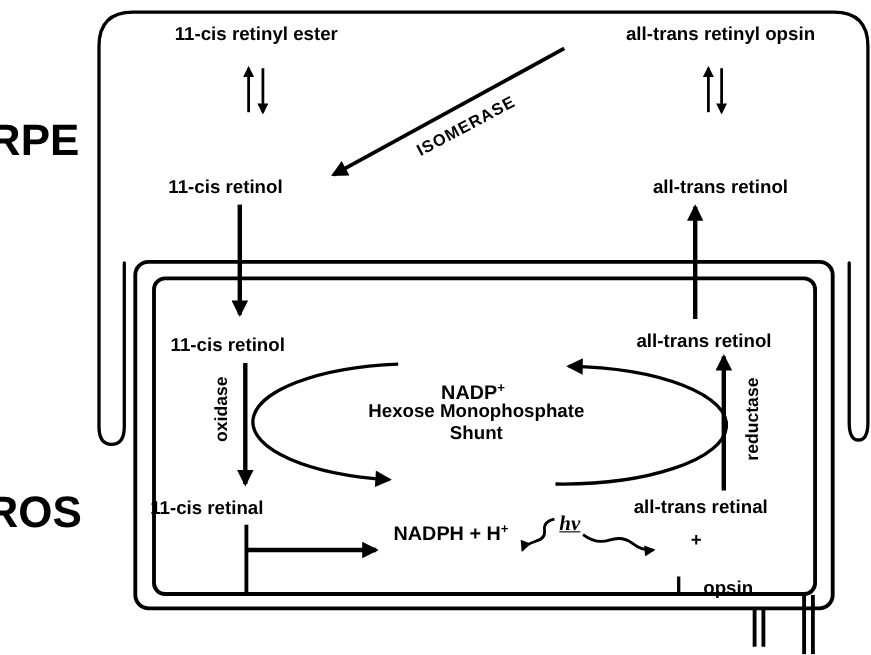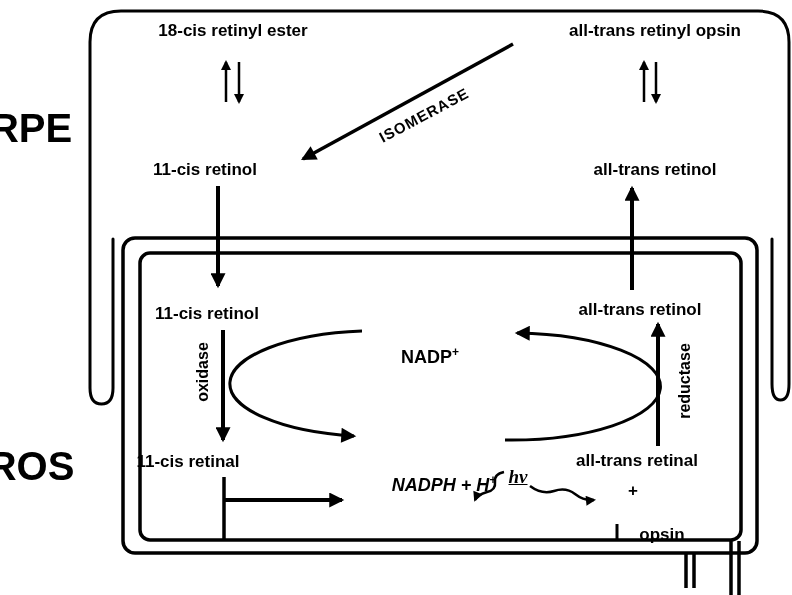--- a/index.html
+++ b/index.html
@@ -82,35 +82,39 @@
 
     <line x1="617" y1="524" x2="617" y2="540" stroke="#000" stroke-width="3"></line>
 
     <path d="M 504 472 q -10 2 -9 10 q 1 8 -8 10 q -10 3 -12 8" fill="none" stroke="#000" stroke-width="2.5" marker-end="url(#ahs)"></path>
     <path d="M 530 486 q 12 9 24 5 q 12 -4 21 3 q 9 7 19 6" fill="none" stroke="#000" stroke-width="2.5" marker-end="url(#ahs)"></path>
   </svg>
 
   <div class="lbl big" style="left:31px;top:128px;">RPE</div>
   <div class="lbl big" style="left:31px;top:466px;text-align:center;">ROS</div>
 
-  <div class="lbl" style="left:233px;top:31px;">18-cis retinyl ester</div>
+  <div class="lbl" style="left:233px;top:31px;">11-cis retinyl ester</div>
   <div class="lbl" style="left:655px;top:31px;">all-trans retinyl opsin</div>
   <div class="lbl isom" style="left:424px;top:115px;">ISOMERASE</div>
   <div class="lbl" style="left:205px;top:170px;">11-cis retinol</div>
   <div class="lbl" style="left:655px;top:170px;">all-trans retinol</div>
 
   <div class="lbl" style="left:207px;top:314px;">11-cis retinol</div>
   <div class="lbl nadp" style="left:430px;top:313px;"><span>NADP</span><sup>+</sup></div>
   <div class="lbl" style="left:640px;top:310px;">all-trans retinol</div>
 
   <div class="lbl rot90" style="left:203px;top:372px;">oxidase</div>
   <div class="lbl rot90" style="left:685px;top:381px;">reductase</div>
 
+  <div class="lbl" style="left:433px;top:384px;">
+    <div>Hexose Monophosphate</div>
+    <div>Shunt</div>
+  </div>
 
-  <div class="lbl nadp" style="left:444px;top:441px;font-style:italic;"><span>NADPH + H</span><sup>+</sup></div>
+  <div class="lbl nadp" style="left:410px;top:441px;"><span>NADPH + H</span><sup>+</sup></div>
 
   <div class="lbl" style="left:188px;top:462px;">11-cis retinal</div>
   <div class="lbl" style="left:637px;top:461px;">all-trans retinal</div>
 
   <div class="lbl hv" style="left:518px;top:477px;">hν</div>
   <div class="lbl" style="left:633px;top:491px;">+</div>
   <div class="lbl" style="left:662px;top:535px;">opsin</div>
 
 </div>
 

